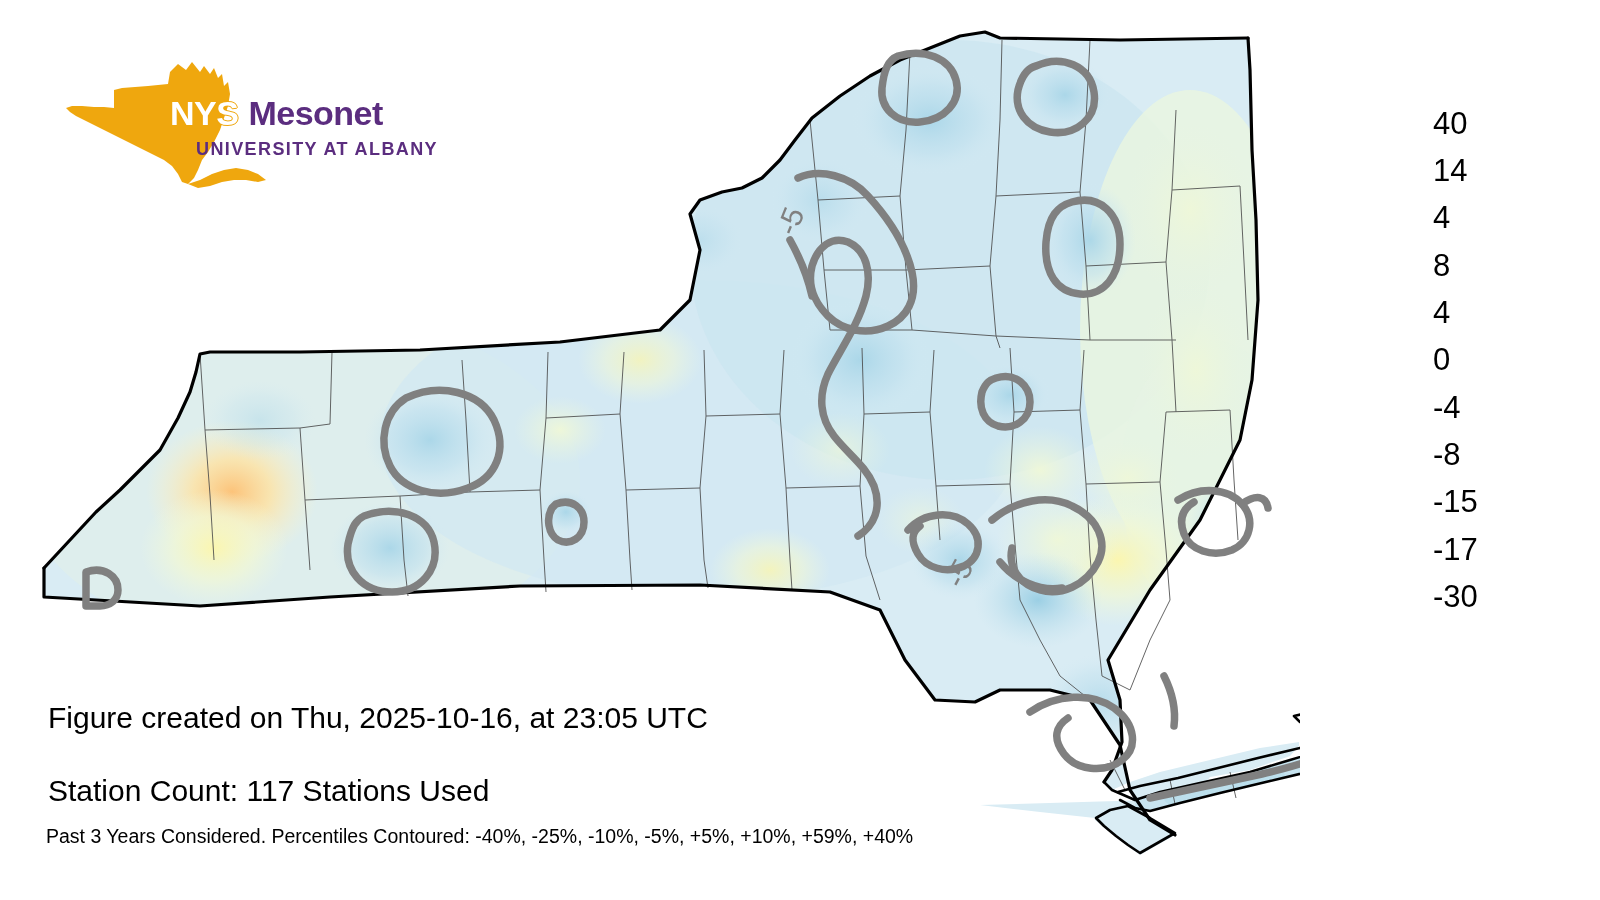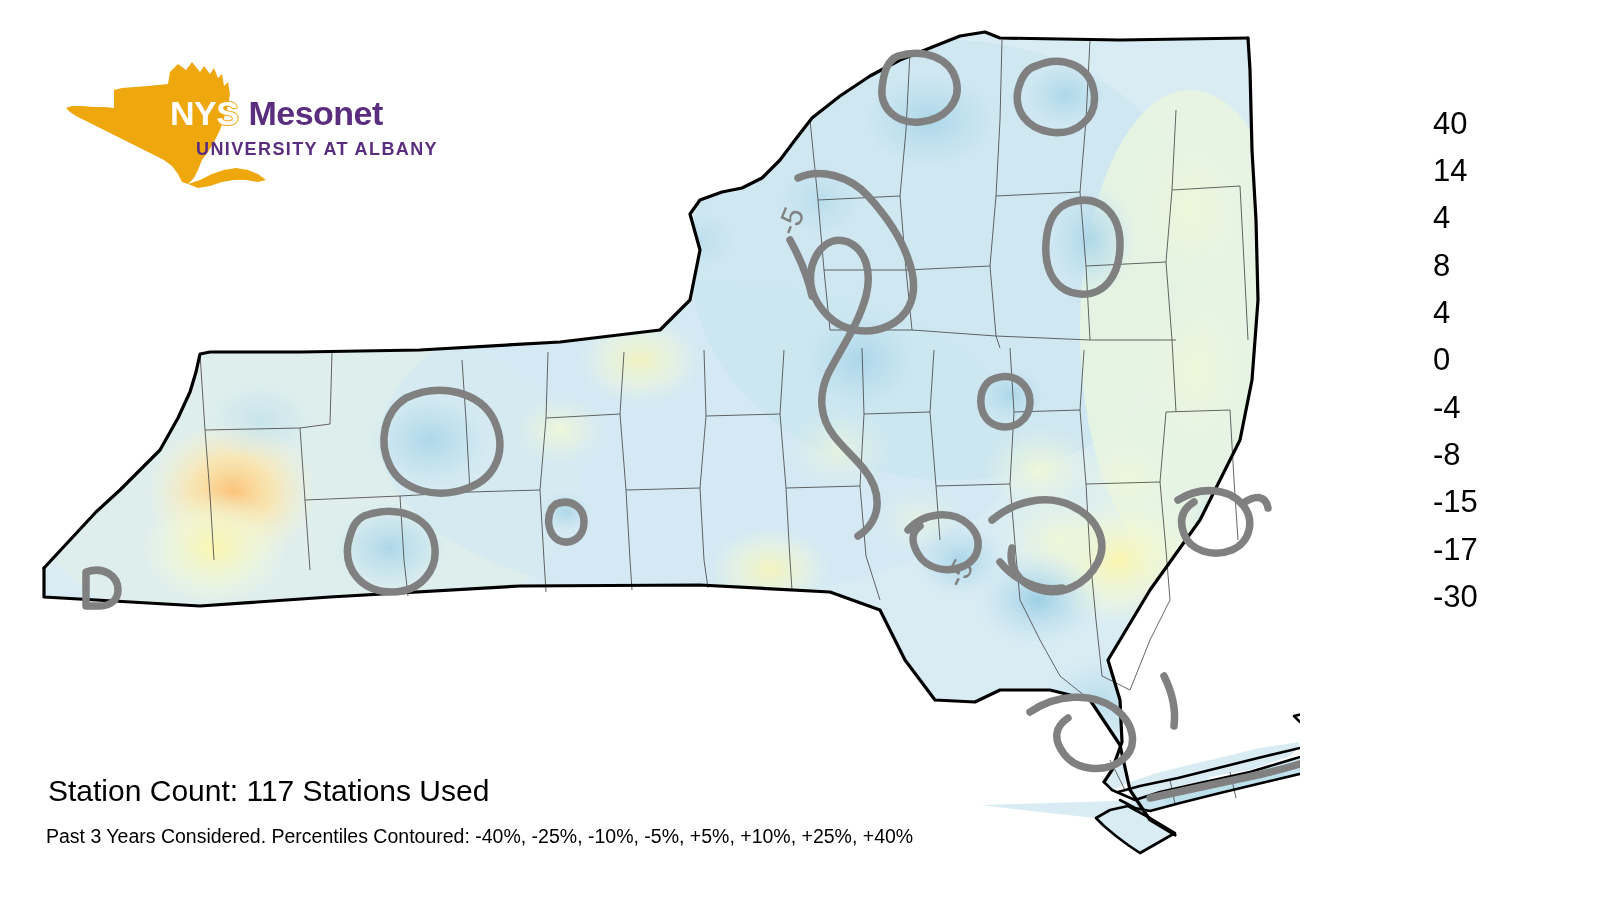--- a/index.html
+++ b/index.html
@@ -432,16 +432,17 @@
     <div class="cb-label" style="top:142px">8</div>
     <div class="cb-label" style="top:189px">4</div>
     <div class="cb-label" style="top:236px">0</div>
     <div class="cb-label" style="top:284px">-4</div>
     <div class="cb-label" style="top:331px">-8</div>
     <div class="cb-label" style="top:378px">-15</div>
     <div class="cb-label" style="top:426px">-17</div>
     <div class="cb-label" style="top:473px">-30</div>
   </div>
 
+  <div id="subtitle-1">Figure created on Thu, 2025-10-16, at 23:05 UTC</div>
   <div id="subtitle-2">Station Count: 117 Stations Used</div>
-  <div id="footnote-text">Past 3 Years Considered. Percentiles Contoured: -40%, -25%, -10%, -5%, +5%, +10%, +25%, +40%</div>
+  <div id="footnote-text">Past 3 Years Considered. Percentiles Contoured: -40%, -25%, -10%, -5%, +5%, +10%, +59%, +40%</div>
 
 </div>
 
 </body></html>

